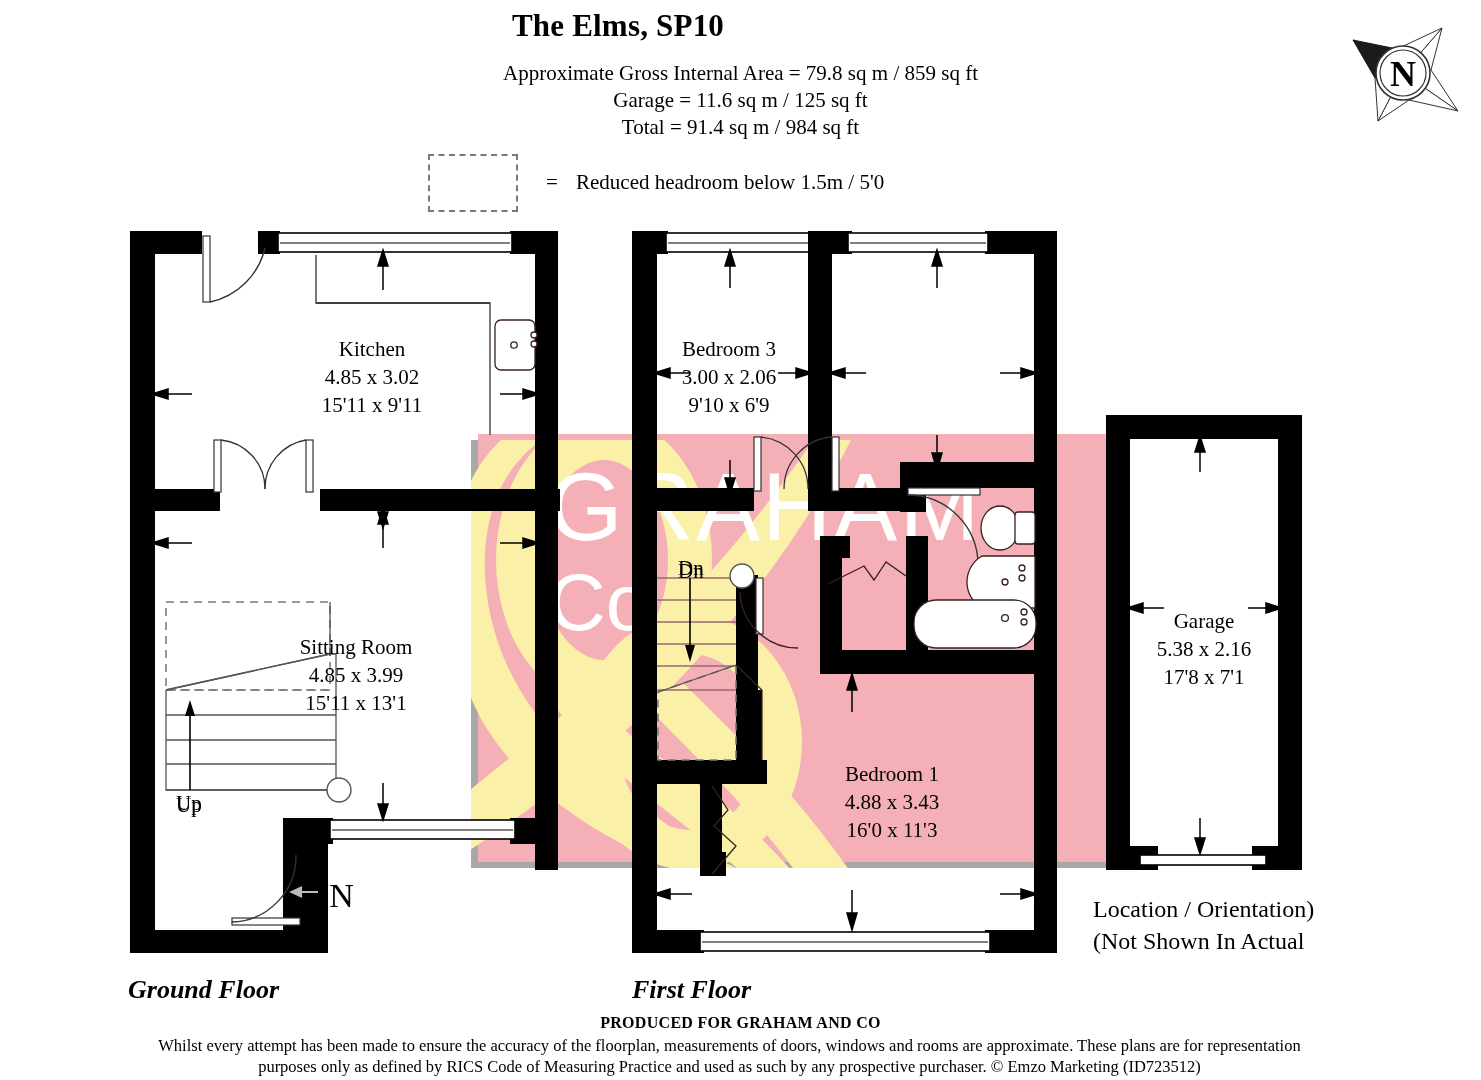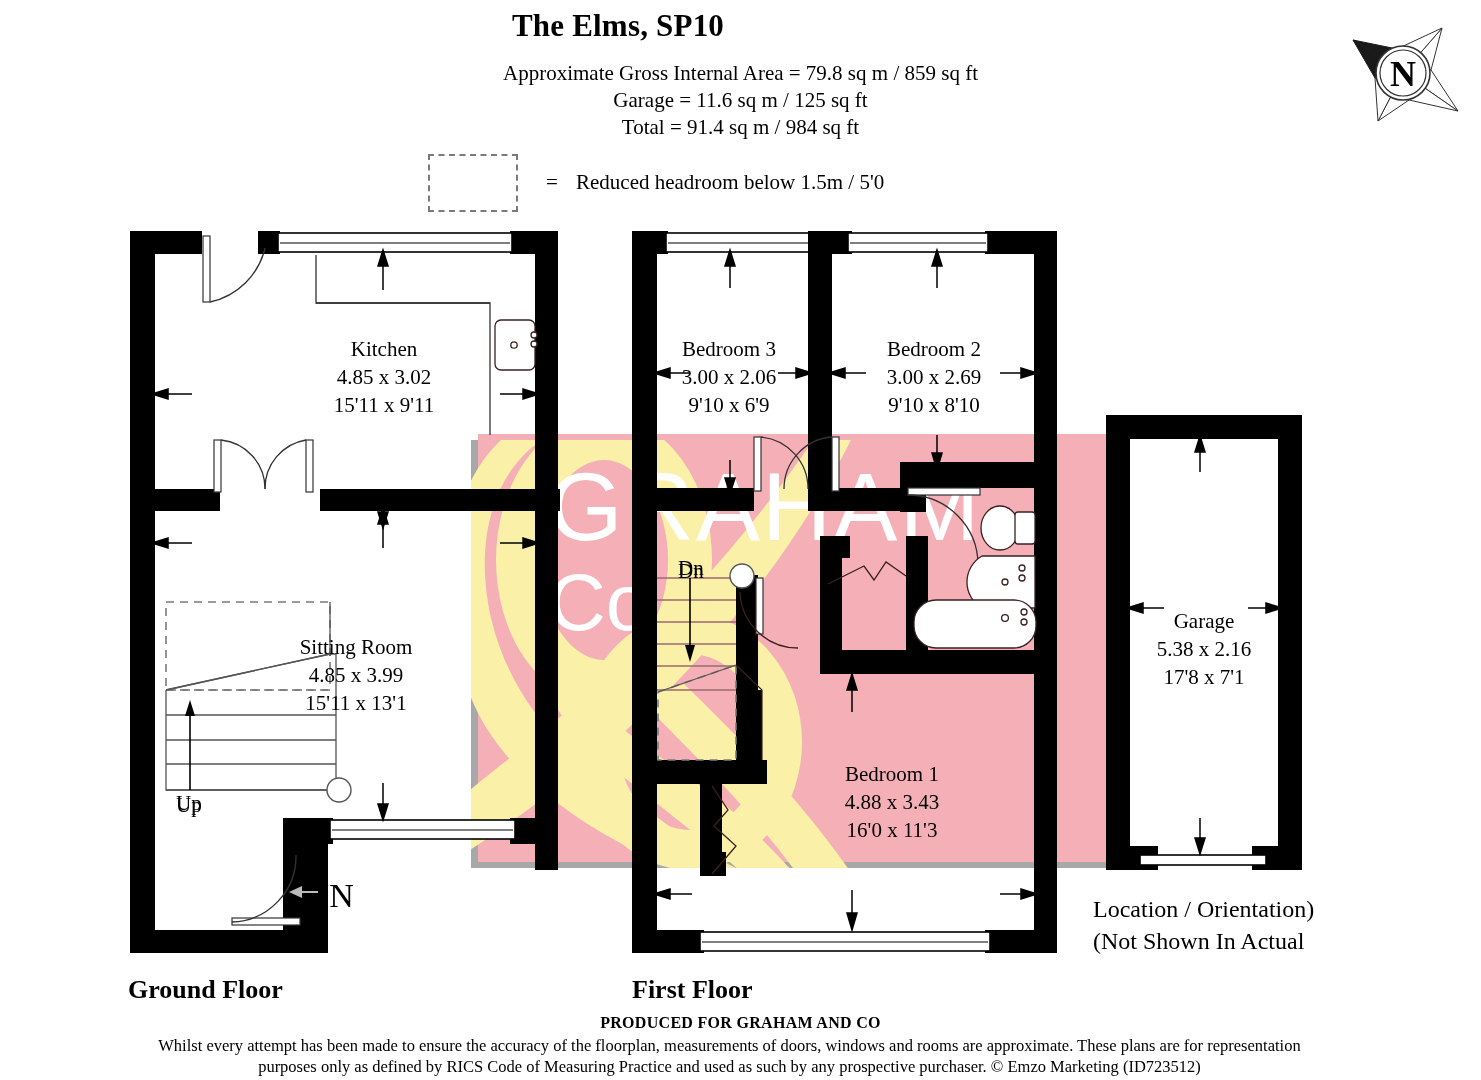--- a/index.html
+++ b/index.html
@@ -80,20 +80,21 @@
     width: 116px;
     height: 110px;
   }
 
   
   .floor-caption {
     position: absolute;
     font-size: 26px;
     font-weight: bold;
     white-space: nowrap;
+    font-style: italic;
   }
   .caption-ground { left: 128px; top: 975px; }
   .caption-first  { left: 632px; top: 975px; }
 
   .garage-note {
     position: absolute;
     left: 1093px;
     top: 893px;
     font-size: 24px;
     line-height: 32px;
@@ -477,43 +478,38 @@
         <line x1="1248" y1="608" x2="1279" y2="608"></line>
         <polygon points="1282,608 1266,603 1266,613"></polygon>
         <line x1="1200" y1="440" x2="1200" y2="472"></line>
         <polygon points="1200,436 1195,452 1205,452"></polygon>
         <line x1="1200" y1="818" x2="1200" y2="848"></line>
         <polygon points="1200,854 1195,838 1205,838"></polygon>
       </g>
     </g>
   </svg>
 
-  <div class="room-label" style="left:204px; top:335px; width:360px;">
+  <div class="room-label" style="left:192px; top:335px; width:360px;">
     <span class="rl-name">Kitchen</span>
     <span class="rl-m">4.85 x 3.02</span>
     <span class="rl-f">15'11 x 9'11</span>
   </div>
 
   <div class="room-label" style="left:176px; top:633px; width:360px;">
     <span class="rl-name">Sitting Room</span>
     <span class="rl-m">4.85 x 3.99</span>
     <span class="rl-f">15'11 x 13'1</span>
   </div>
 
   <div class="room-label" style="left:640px; top:335px; width:178px;">
     <span class="rl-name">Bedroom 3</span>
     <span class="rl-m">3.00 x 2.06</span>
     <span class="rl-f">9'10 x 6'9</span>
   </div>
 
-  <div class="room-label" style="left:845px; top:335px; width:178px;">
-    <span class="rl-name">Bedroom 2</span>
-    <span class="rl-m">3.00 x 2.69</span>
-    <span class="rl-f">9'10 x 8'10</span>
-  </div>
 
   <div class="room-label" style="left:768px; top:760px; width:248px;">
     <span class="rl-name">Bedroom 1</span>
     <span class="rl-m">4.88 x 3.43</span>
     <span class="rl-f">16'0 x 11'3</span>
   </div>
 
   <div class="room-label" style="left:1088px; top:607px; width:232px;">
     <span class="rl-name">Garage</span>
     <span class="rl-m">5.38 x 2.16</span>

